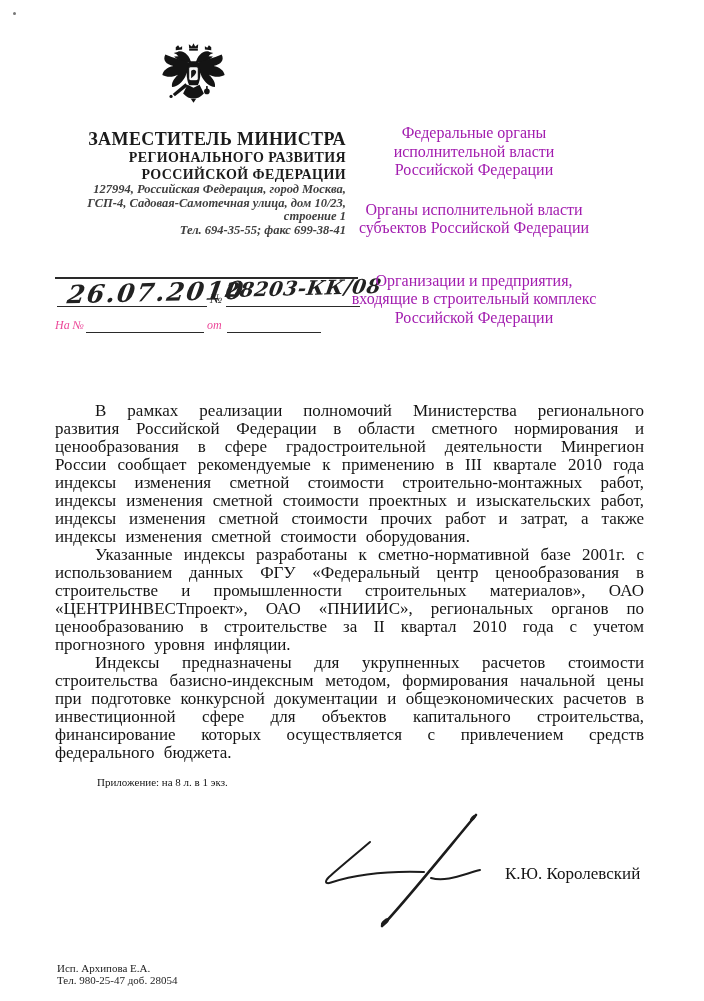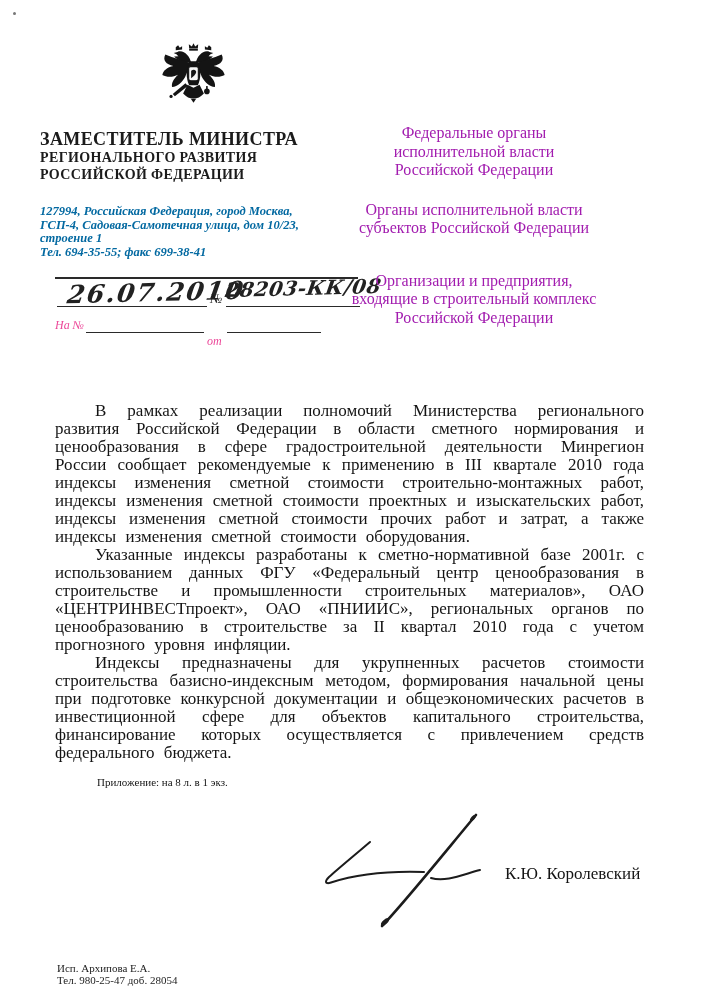--- a/index.html
+++ b/index.html
@@ -7,27 +7,27 @@
     position:relative;
     width:704px;height:1001px;
     background:#ffffff;
     font-family:"Liberation Serif", serif;
     color:#1b1b1b;
     overflow:hidden;
   }
   .speck{position:absolute;left:13px;top:12px;width:3px;height:3px;background:#777;border-radius:50%;}
 
   
-  .letterhead{position:absolute;left:40px;top:42px;width:306px;text-align:left;}
+  .letterhead{position:absolute;left:40px;top:42px;width:306px;text-align:right;}
   .emblem{display:block;margin:0 auto;}
   .org-title{margin-top:15px;font-weight:bold;letter-spacing:.4px;}
   .org-title .l1{font-size:18px;line-height:20px;}
   .org-title .l2{font-size:14px;line-height:17px;}
   .org-title .l3{font-size:14px;line-height:17px;}
-  .address{margin-top:22px;font-style:italic;font-size:12.5px;line-height:13.6px;font-weight:bold;color:#0369a1;}
+  .address{font-style:italic;font-size:12.5px;line-height:13.6px;font-weight:bold;color:#404040;}
 
   
   .refblock{position:absolute;left:40px;top:274px;width:330px;height:70px;}
   .rule{position:absolute;border-top:2px solid #2a2a2a;}
   .rule.thin{border-top-width:1.4px;}
   .hand{
     font-family:"DejaVu Serif", serif;
     font-style:italic;font-weight:600;color:#222;
     transform:skewX(-10deg) rotate(-1.5deg);
     white-space:nowrap;
@@ -118,21 +118,21 @@
 
     <div class="hand ref-date">26.07.2010</div>
     <div class="rule thin" style="left:17px;top:32px;width:150px;"></div>
 
     <div class="no-sign">№</div>
     <div class="hand ref-num">28203-КК/08</div>
     <div class="rule thin" style="left:186px;top:32px;width:134px;"></div>
 
     <div class="small-label" style="left:15px;top:44px;">На №</div>
     <div class="rule thin" style="left:46px;top:58px;width:118px;"></div>
-    <div class="small-label" style="left:167px;top:60px;">от</div>
+    <div class="small-label" style="left:167px;top:44px;">от</div>
     <div class="rule thin" style="left:187px;top:58px;width:94px;"></div>
   </div>
 
   <div class="recipients">
     <div class="recipient-block rb1">
       <div>Федеральные органы</div>
       <div>исполнительной власти</div>
       <div>Российской Федерации</div>
     </div>
     <div class="recipient-block rb2">

